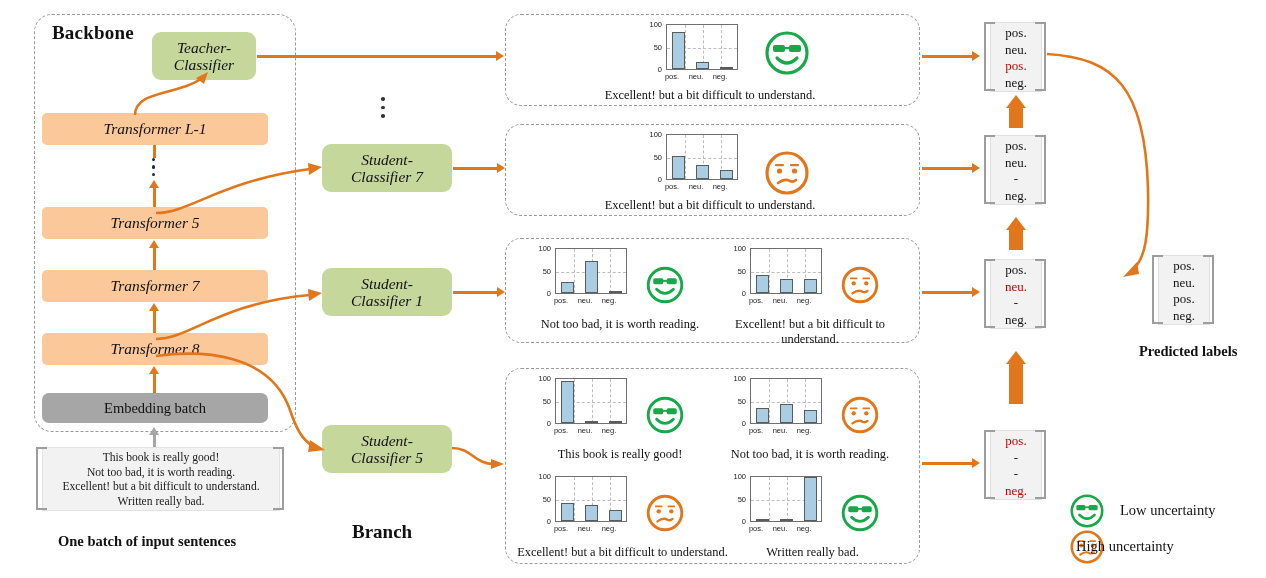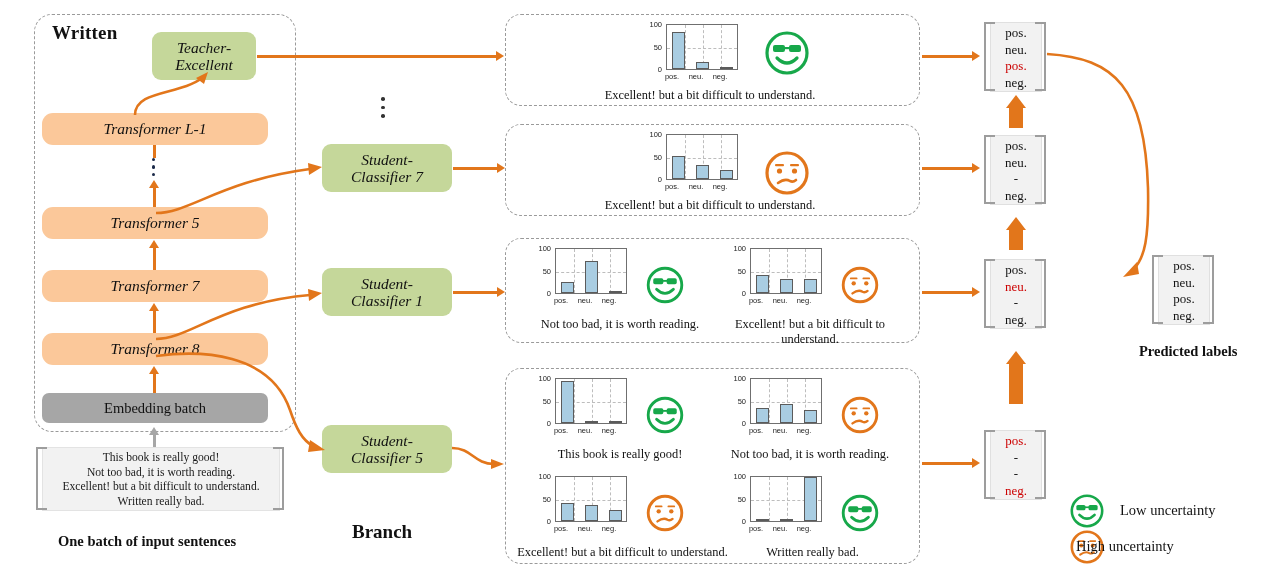--- a/index.html
+++ b/index.html
@@ -9,21 +9,21 @@
 
   
   .backbone-box{left:34px;top:14px;width:262px;height:418px;
        border:1.6px dashed #9a9a9a;border-radius:18px;box-sizing:border-box;}
   .backbone-title{left:52px;top:22px;font-weight:bold;font-size:19px;
        font-family:"Liberation Serif",serif;letter-spacing:.2px;}
   .branch-title{left:352px;top:521px;font-weight:bold;font-size:19px;}
 
   
   .blk{box-sizing:border-box;display:flex;align-items:center;
-       justify-content:center;text-align:center;border-radius:11px;
+       justify-content:center;text-align:center;border-radius:5px;
        font-style:italic;font-size:15.5px;line-height:1.12;}
   .tf{background:#fbc89a;left:42px;width:226px;height:32px;}
   .emb{background:#a6a6a6;left:42px;width:226px;height:30px;
        border-radius:7px;font-style:normal;font-size:14.5px;color:#111;}
   .clf{background:#c5d79a;border-radius:9px;}
   .teacher{left:152px;top:32px;width:104px;height:48px;}
   .stu{left:322px;width:130px;height:48px;}
   .vline{width:3px;background:#e2761b;}
   .vline.gray{background:#a6a6a6;width:3px;}
   .arrowhead-up{width:0;height:0;border-left:5.5px solid transparent;
@@ -69,26 +69,26 @@
   .ta-head{position:absolute;width:0;height:0;
        border-left:10px solid transparent;border-right:10px solid transparent;
        border-bottom:13px solid #e2761b;}
 
   .legend-txt{font-size:14.5px;}
 </style>
 </head>
 <body>
 
 <div class="abs backbone-box"></div>
-<div class="abs backbone-title">Written</div>
+<div class="abs backbone-title">Backbone</div>
 
 <div class="abs blk clf teacher">
   <span>
     <span>Teacher-</span><br>
-    <span>Excellent</span>
+    <span>Classifier</span>
   </span>
 </div>
 
 <div class="abs blk tf" style="top:113px">
   <span>Transformer L-1</span>
   </div>
 <div class="abs blk tf" style="top:207px">
   <span>Transformer 5</span>
   </div>
 <div class="abs blk tf" style="top:270px">

